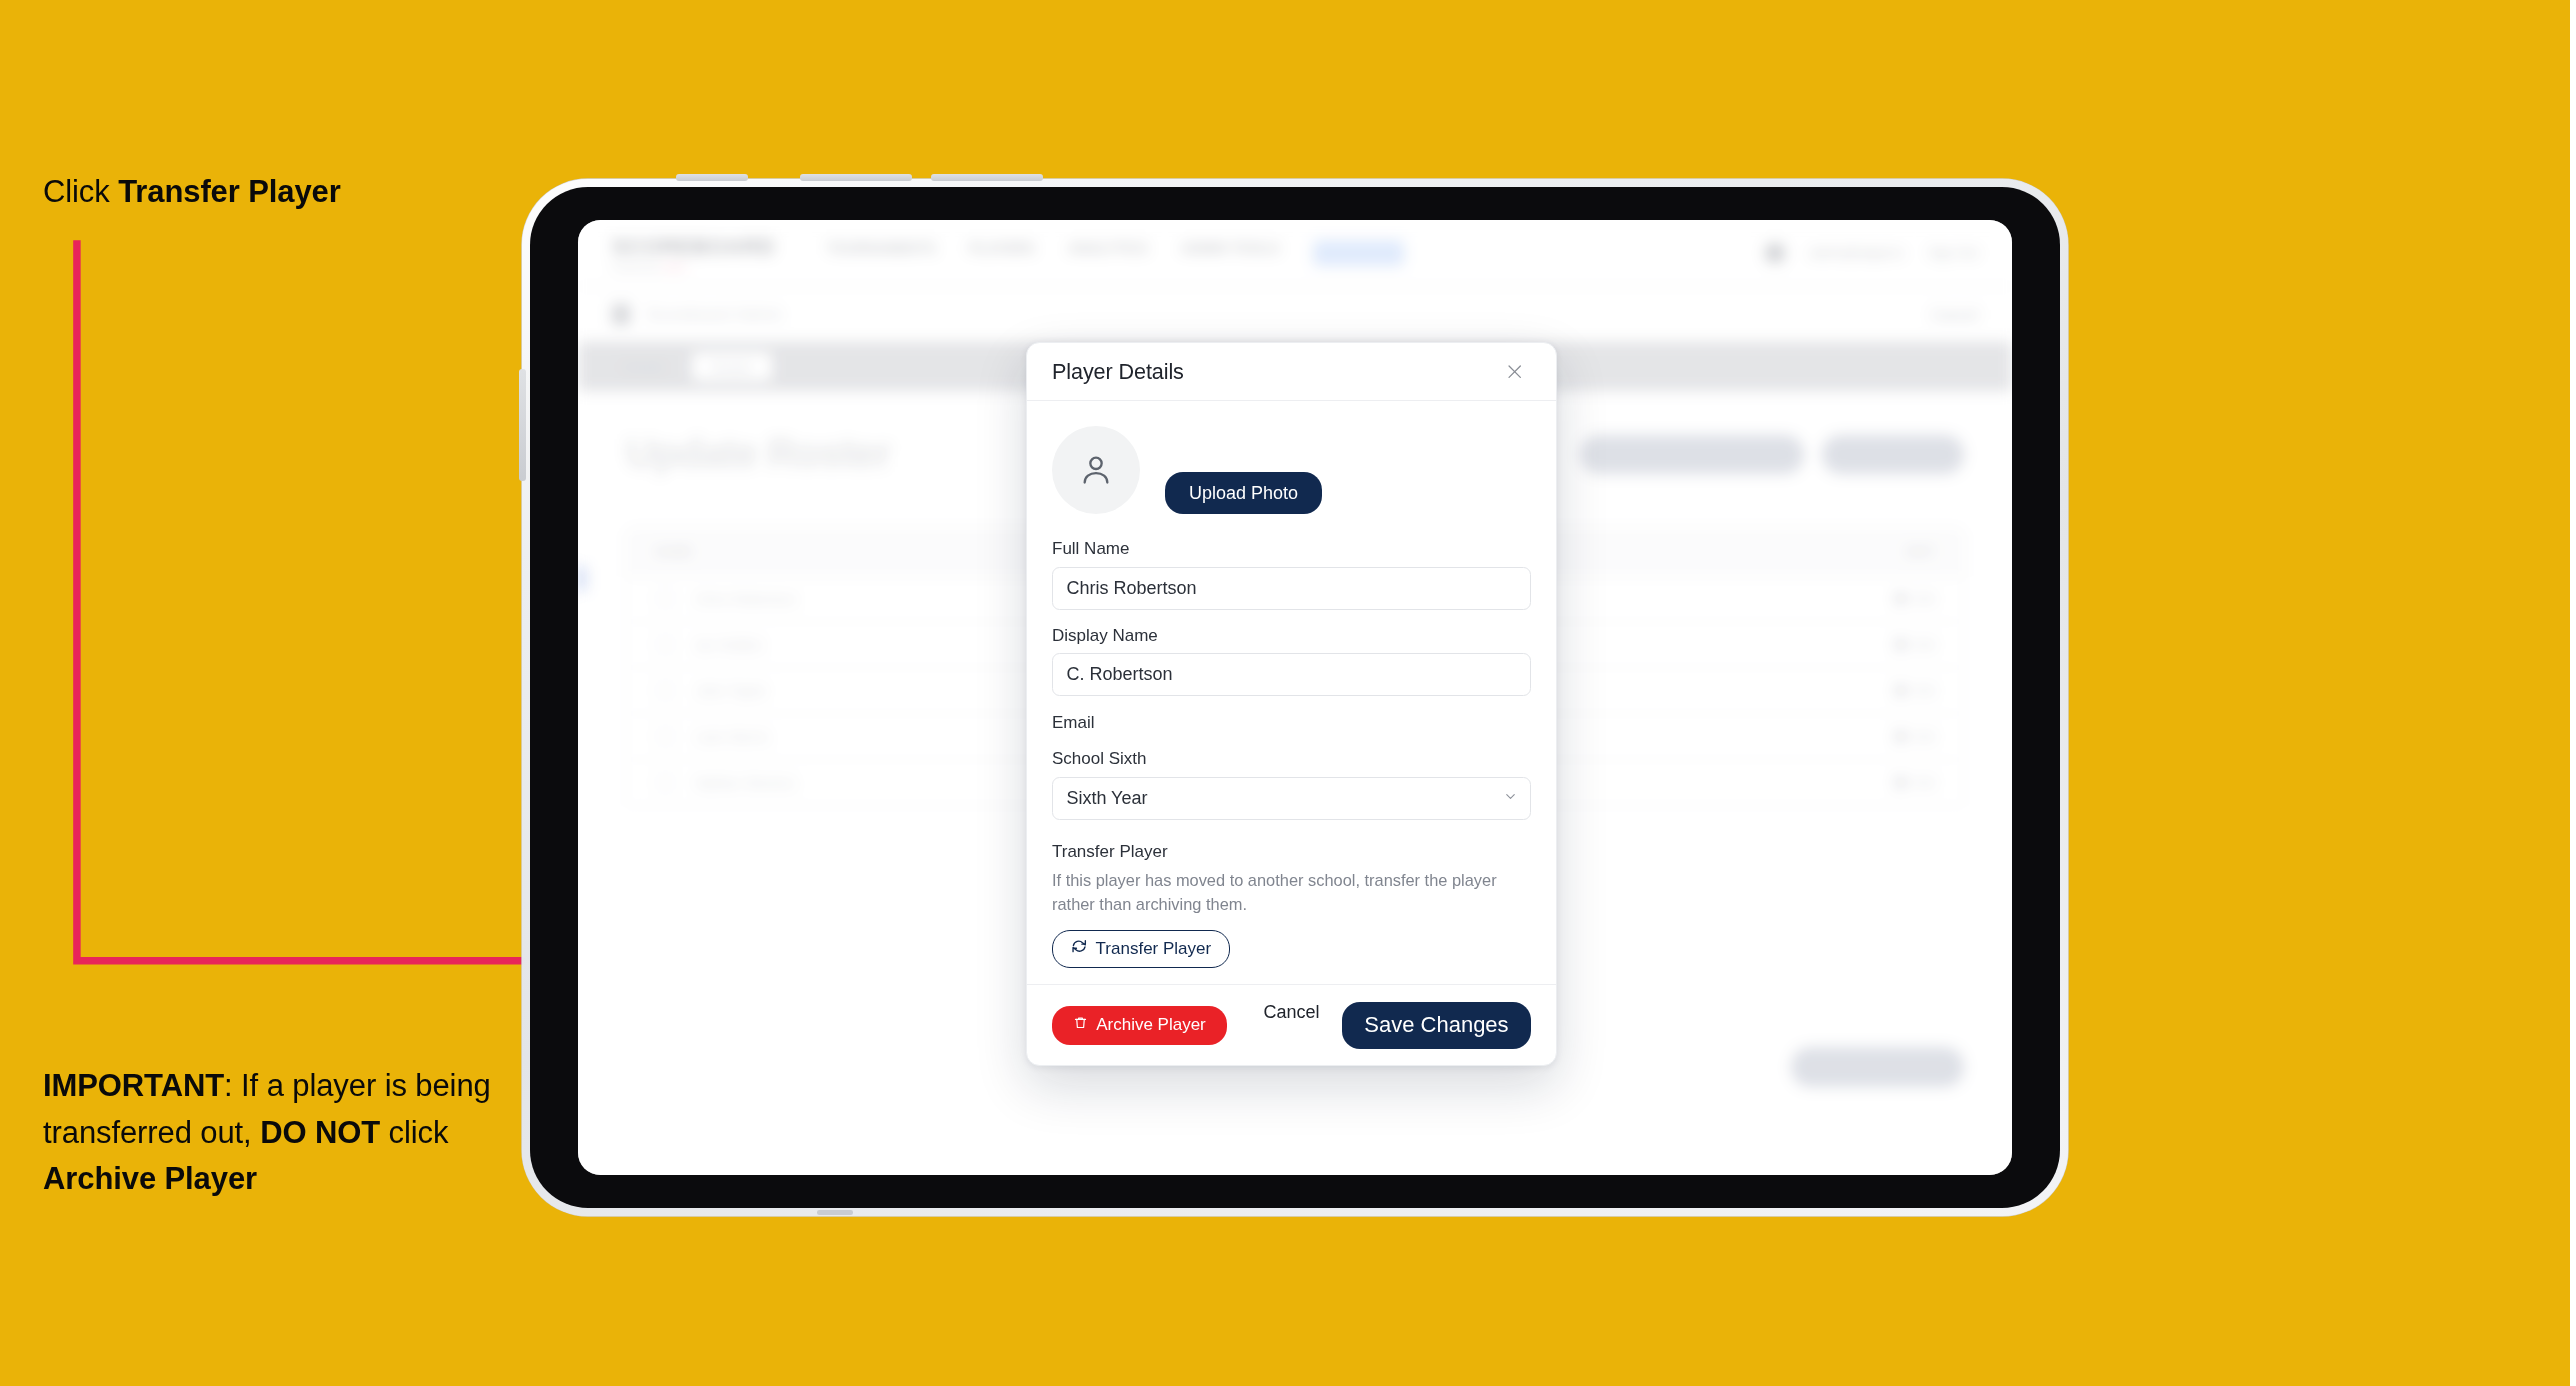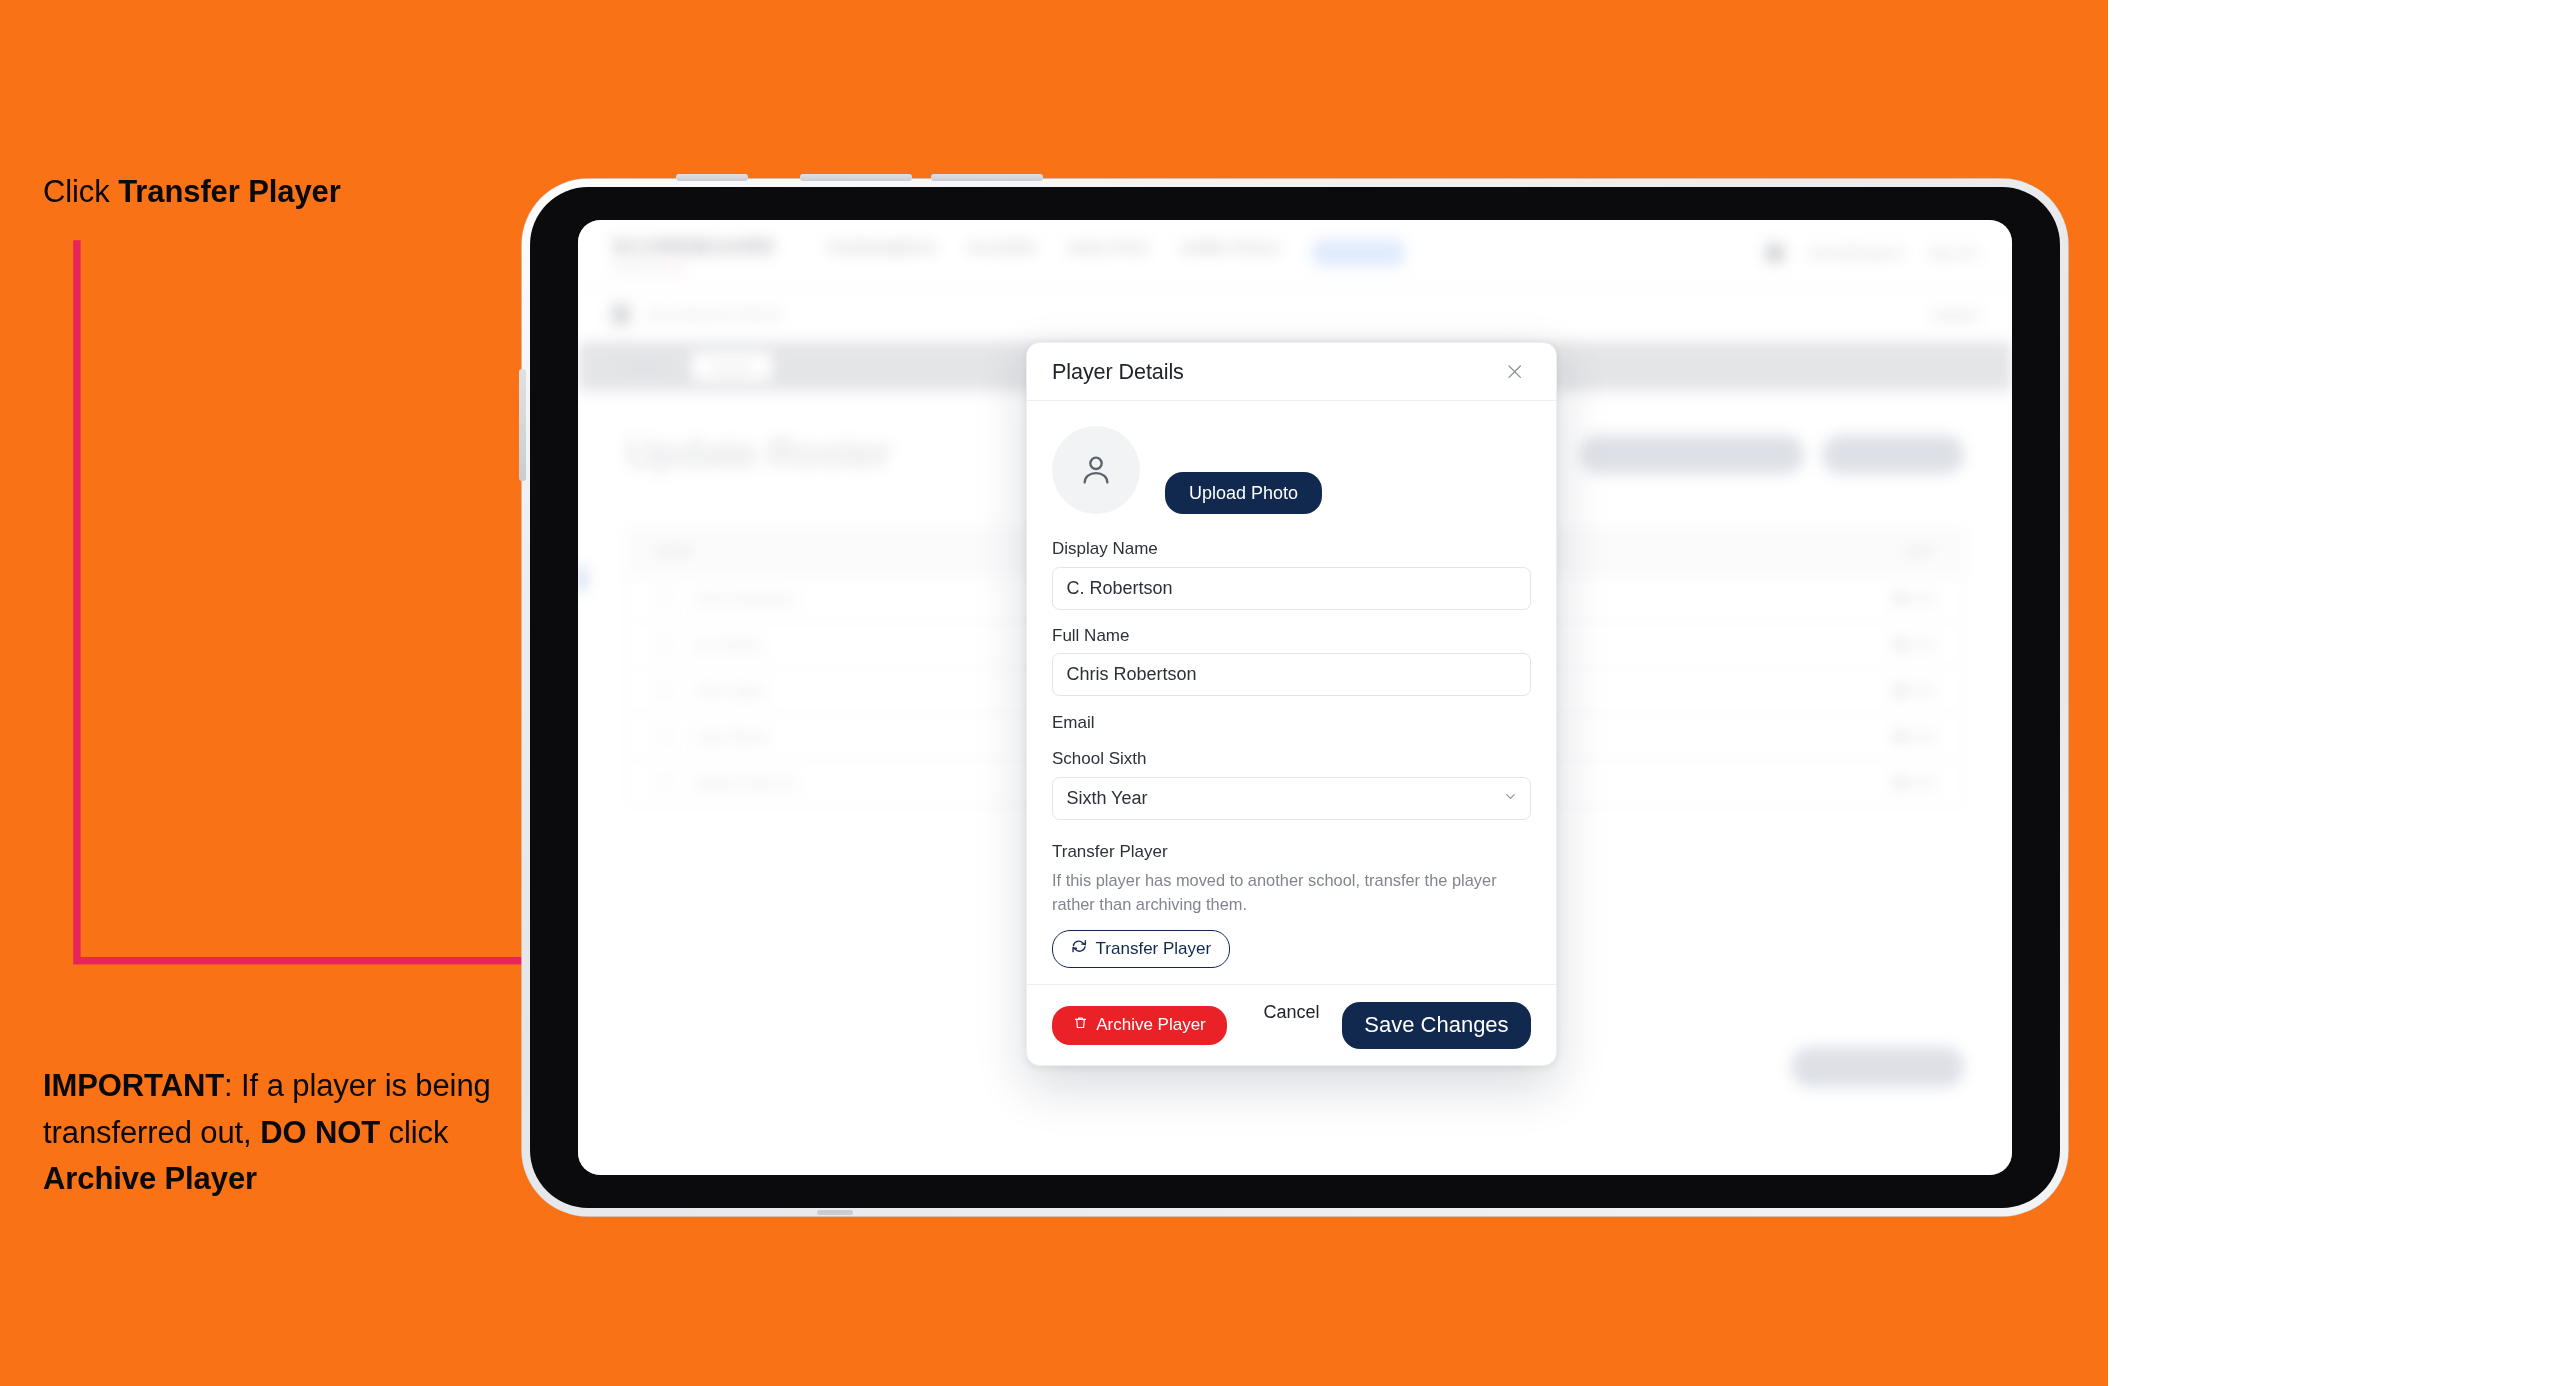--- a/index.html
+++ b/index.html
@@ -3,21 +3,21 @@
 <meta charset="utf-8">
 <style>
   * { box-sizing: border-box; margin: 0; padding: 0; }
   html, body {
     width: 2576px; height: 1386px;
     background: #ffffff;
     font-family: "Liberation Sans", sans-serif;
     overflow: hidden;
   }
 
-  #stage { position: relative; width: 2108px; height: 1386px; background:#f97316; }
+  #stage { position: relative; width: 2570px; height: 1386px; background:#eab308; }
 
   
   .annot {
     position: absolute;
     color: #0a0a0a;
     font-family: "Liberation Sans", sans-serif;
     letter-spacing: -0.1px;
   }
   #annot-top {
     left: 43px; top: 173px;
@@ -379,27 +379,27 @@
         <div class="avatar-circle">
           <svg width="40" height="40" viewBox="0 0 24 24" fill="none" stroke="#5d636d" stroke-width="1.4" stroke-linecap="round" stroke-linejoin="round">
             <circle cx="12" cy="8" r="3.4"></circle>
             <path d="M5.2 19.5c0-3.6 3.0-5.6 6.8-5.6s6.8 2.0 6.8 5.6"></path>
           </svg>
         </div>
         <button class="upload-btn">Upload Photo</button>
       </div>
 
       <div class="field">
+        <label class="field-label">Full Name</label>
+        <input class="field-input" value="Chris Robertson" style="">
+      </div>
+
+      <div class="field">
         <label class="field-label">Display Name</label>
         <input class="field-input" value="C. Robertson" style="">
-      </div>
-
-      <div class="field">
-        <label class="field-label">Full Name</label>
-        <input class="field-input" value="Chris Robertson" style="">
       </div>
 
       <div class="field">
         <label class="field-label">Email</label>
       </div>
 
       <div class="field">
         <label class="field-label">School Sixth</label>
         <div class="select-wrap">
           <input class="field-input" readonly="" value="Sixth Year" style="">

